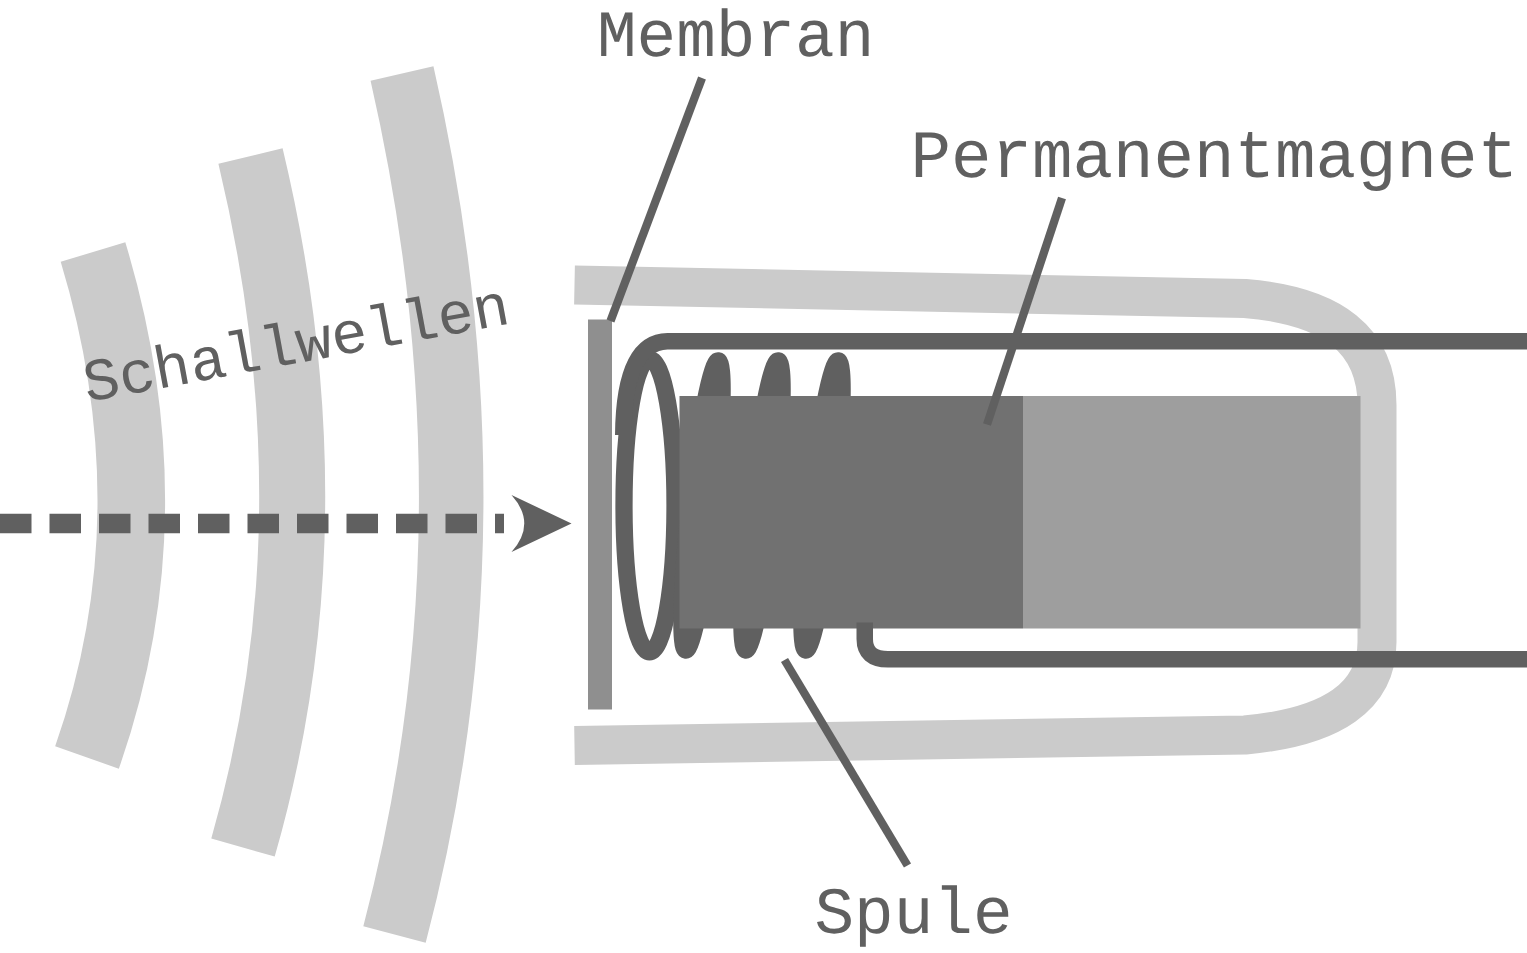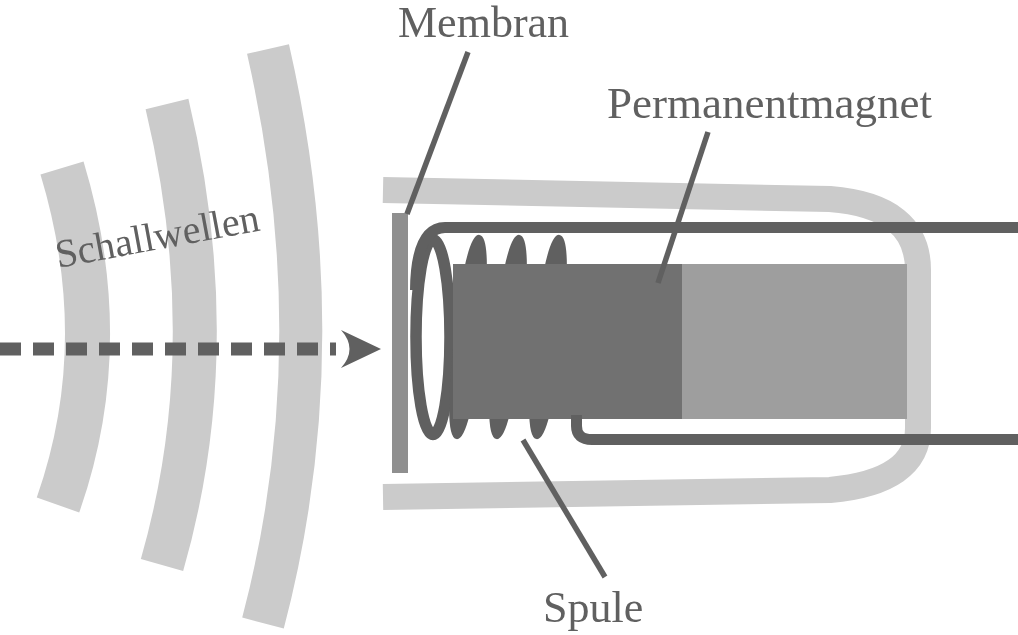--- a/index.html
+++ b/index.html
@@ -1,21 +1,21 @@
 <!DOCTYPE html>
 <html><head>
 <meta charset="utf-8">
 <style>
   html,body{margin:0;padding:0;background:#ffffff;}
   .stage{
     position:relative;
     width:1018px;height:635px;
     background:#ffffff;
     overflow:hidden;
-    font-family:Liberation Serif, serif;
+    font-family:Liberation Mono, monospace;
   }
   svg{display:block;}
   .arc{fill:none;stroke-linecap:butt;}
   .arc-1{stroke-width:45;}
   .arc-2{stroke-width:44;}
   .arc-3{stroke-width:43;}
   .dash-line{fill:none;stroke-width:13;stroke-dasharray:21 12;}
   .housing-path{fill:none;stroke-width:26;stroke-linecap:butt;}
   .coil-stroke{fill:none;stroke-width:11.5;}
   .lead{fill:none;stroke-width:11;stroke-linecap:butt;}

